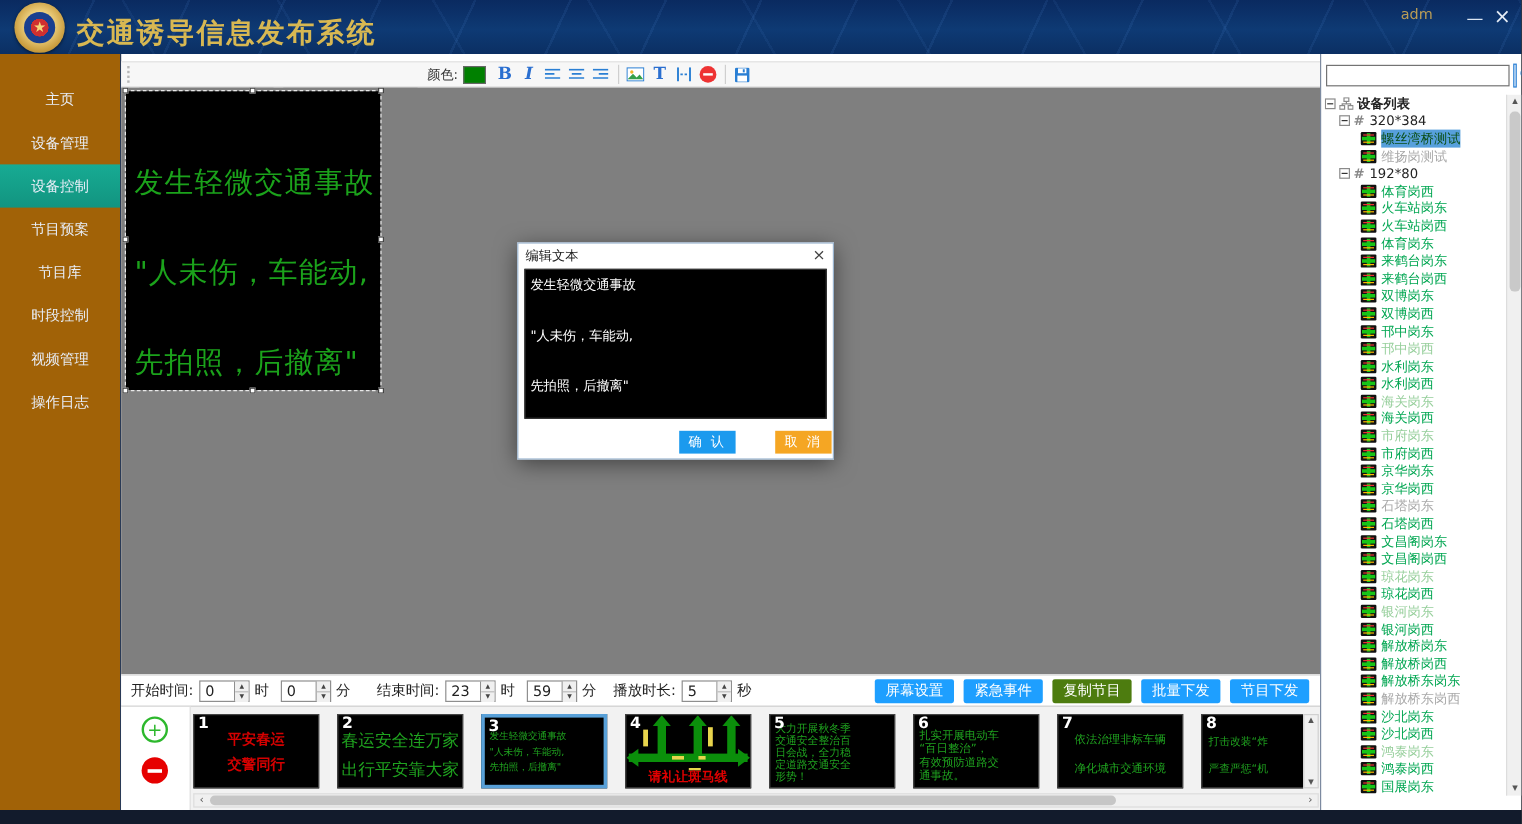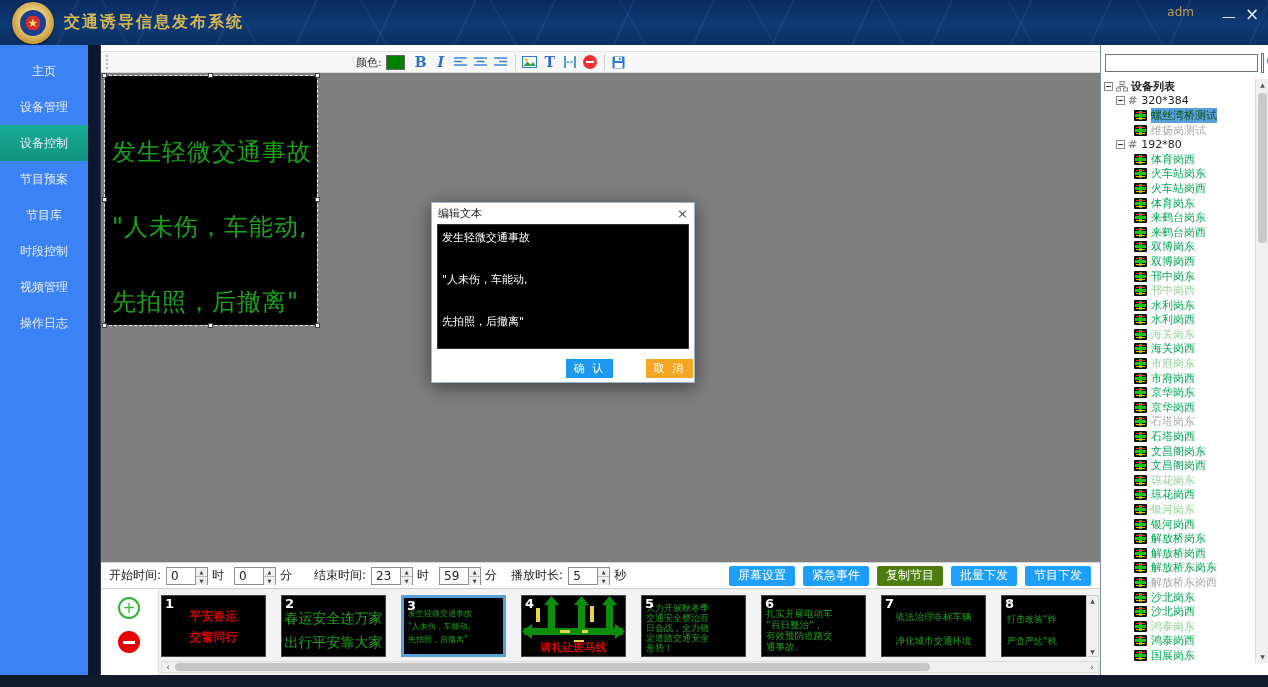--- a/index.html
+++ b/index.html
@@ -12,27 +12,27 @@
     background:linear-gradient(180deg,#0a2a60 0%,#0e3a74 55%,#0b2f63 100%); overflow:hidden; }
   .hdr .net { position:absolute; inset:0;
     background:
       repeating-linear-gradient(115deg, transparent 0 70px, rgba(90,150,230,.10) 70px 72px),
       repeating-linear-gradient(60deg, transparent 0 110px, rgba(90,150,230,.08) 110px 112px); }
   .logo { position:absolute; left:12px; top:2px; width:42px; height:42px; border-radius:50%;
     background:radial-gradient(circle at 50% 45%, #f3d98b 0 30%, #c89b3c 70%, #8a6a20 100%);
     display:flex; align-items:center; justify-content:center; box-shadow:0 1px 3px rgba(0,0,0,.6); }
   .logo .inner { width:26px; height:26px; border-radius:50%; background:radial-gradient(circle,#d03030 0 40%,#1a3f8f 41% 100%);
     display:flex; align-items:center; justify-content:center; color:#f5d87a; font-size:12px; line-height:1; }
-  .hdr-title { position:absolute; left:64px; top:12px; color:#d8b852; font-size:16px; font-weight:bold; letter-spacing:2px; }
+  .hdr-title { position:absolute; left:64px; top:12px; color:#d8b852; font-size:23px; font-weight:bold; letter-spacing:2px; }
   .hdr-user { position:absolute; right:74px; top:5px; color:#bb9d56; font-size:12px; }
   .win-min { position:absolute; right:30px; top:8px; width:18px; height:16px; color:#dde6f2; font-size:14px; text-align:center; cursor:pointer; }
   .win-close { position:absolute; right:6px; top:4px; width:20px; height:20px; color:#e6edf6; font-size:17px; text-align:center; cursor:pointer; }
 
   
-  .sidebar { position:absolute; left:0; top:45px; width:88px; height:630px; background:#3b82f6; padding-top:8px; }
+  .sidebar { position:absolute; left:0; top:45px; width:100px; height:630px; background:#a16207; padding-top:20px; }
   .side-item { height:36px; line-height:36px; text-align:center; color:#e8eef8; font-size:12px; cursor:pointer; }
   .side-item.active { background:linear-gradient(180deg,#17ab93,#129480); }
 
   
   .main { position:absolute; left:100px; top:45px; width:1000px; height:630px; background:#ffffff; border-left:1px solid #2a3a55; }
 
   .toolbar { position:absolute; left:0; top:6px; width:1000px; height:22px; background:#f7f7f7;
     border-top:1px solid #e2e2e2; border-bottom:1px solid #d8d8d8; display:flex; align-items:center;
     padding-left:4px; font-size:11px; color:#333; }
   .grip { width:5px; height:14px; border-left:2px dotted #b7b7b7; margin:0 5px 0 1px; }

